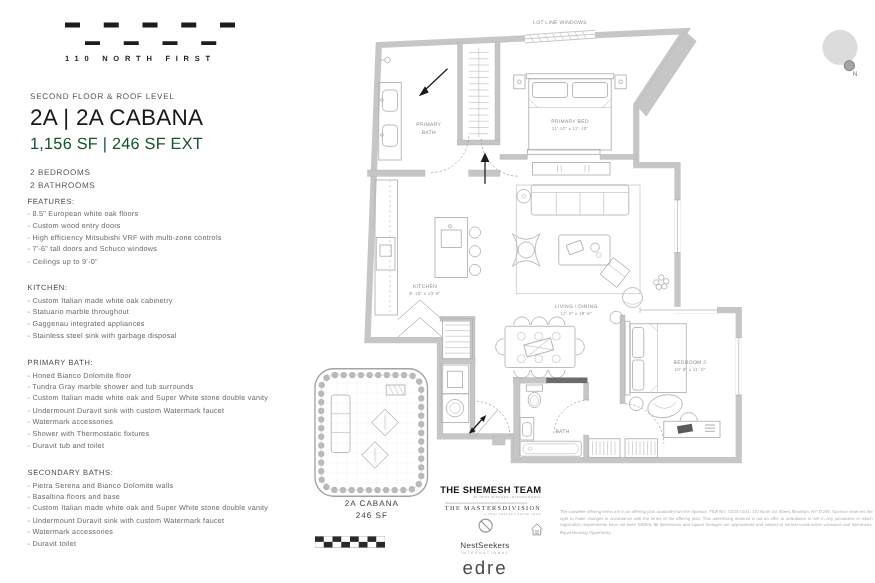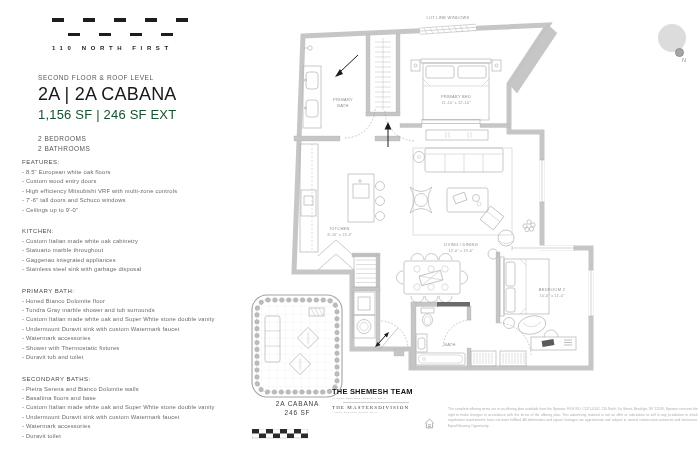--- a/index.html
+++ b/index.html
@@ -6,21 +6,21 @@
   #canvas{position:relative;width:700px;height:466px;background:#fff;overflow:hidden;
           font-family:"Liberation Sans","DejaVu Sans",sans-serif;color:#444;}
   .abs{position:absolute;}
   
   .logo{left:52px;top:18px;width:140px;}
   .dashrow{display:flex;gap:19px;}
   .dash{width:12px;height:3.5px;background:#1d1d1d;}
   .dashrow.r2{margin-top:11px;margin-left:16px;}
   .brandname{margin-top:9px;font-size:6px;font-weight:bold;letter-spacing:4.6px;color:#1d1d1d;white-space:nowrap;}
   
-  .unitinfo{left:38px;top:74px;width:245px;}
+  .unitinfo{left:24px;top:74px;width:245px;}
   .floorlabel{font-size:6.5px;letter-spacing:.6px;color:#555;}
   .unitname{font-size:18px;color:#191919;margin-top:3px;letter-spacing:.2px;}
   .unitarea{font-size:13px;color:#14532d;margin-top:2px;letter-spacing:.2px;}
   .bedbath{margin-top:12px;font-size:6.5px;letter-spacing:.5px;color:#555;line-height:10px;}
   
   .specs{left:22px;top:159px;width:245px;}
   .spec-section{margin-bottom:13px;}
   .spec-title{font-size:6px;letter-spacing:.5px;color:#4a4a4a;margin-bottom:3px;}
   .spec-item{font-size:5.8px;color:#6a6a6a;line-height:9.4px;letter-spacing:.2px;}
   
@@ -34,21 +34,21 @@
   .blkf{fill:#1c1c1c;stroke:none;}
   .win{fill:#fff;stroke:none;}
   .winl{fill:none;stroke:#a8a8a8;stroke-width:.5;}
   
   .comp-big{left:658px;top:24px;width:28px;height:28px;border-radius:50%;background:#dcdcdc;}
   .comp-sm{left:675px;top:48px;width:9px;height:9px;border-radius:50%;background:#a5a5a5;border:1px solid #8d8d8d;box-sizing:border-box;}
   .comp-n{left:682px;top:57px;font-size:5.5px;color:#8a8a8a;}
   
   .cabana-label{left:245px;top:399px;width:105px;text-align:center;font-size:6.5px;color:#3c3c3c;letter-spacing:.8px;line-height:9px;}
   
-  .shemesh{left:332px;top:387px;width:88px;text-align:left;}
+  .shemesh{left:345px;top:387px;width:88px;text-align:right;}
   .team-name{font-size:7.5px;font-weight:800;letter-spacing:.2px;color:#141414;white-space:nowrap;}
   .team-tag{font-size:2.3px;letter-spacing:.5px;color:#9a9a9a;margin-top:1px;}
   .team-div{height:1px;border-bottom:.5px solid #cfcfcf;width:66px;margin:2px auto;}
   .division-name{font-family:"Liberation Serif","DejaVu Serif",serif;font-size:5px;letter-spacing:1.1px;color:#3c3c3c;white-space:nowrap;}
   .division-tag{font-size:2px;letter-spacing:.6px;color:#a8a8a8;margin-top:1px;}
   .nsblock{left:356px;top:414px;width:64px;text-align:center;}
   .ns-name{font-size:6.5px;color:#3d3d3d;margin-top:1px;letter-spacing:.2px;}
   .ns-sub{font-size:2.6px;letter-spacing:1.4px;color:#9a9a9a;margin-top:.5px;}
   .edre{font-size:15px;color:#4a4a4a;letter-spacing:1.5px;margin-top:2px;}
   .eho{left:424px;top:418px;}
@@ -380,20 +380,29 @@
   </svg>
 
   <div class="abs shemesh">
     <div class="team-name">THE SHEMESH TEAM</div>
     <div class="team-tag">AT NEST SEEKERS INTERNATIONAL</div>
     <div class="team-div"></div>
     <div class="division-name">THE MASTERSDIVISION</div>
     <div class="division-tag">A NEST SEEKERS SUPER TEAM</div>
   </div>
 
+  <div class="abs nsblock">
+    <svg width="13" height="13" viewBox="0 0 14 14">
+      <circle cx="7" cy="7" r="5.6" fill="none" stroke="#9a9a9a" stroke-width="1"></circle>
+      <path d="M3.2,3.2 L10.8,10.8" stroke="#9a9a9a" stroke-width="1" fill="none"></path>
+    </svg>
+    <div class="ns-name">NestSeekers</div>
+    <div class="ns-sub">INTERNATIONAL</div>
+    <div class="edre">edre</div>
+  </div>
 
   <svg class="abs eho" width="11" height="11" viewBox="0 0 10 10">
     <path d="M1,4.8 L5,1 L9,4.8 M2.2,4.6 V9 H7.8 V4.6 M3.6,6.2 H6.4 M3.6,7.8 H6.4" fill="none" stroke="#999" stroke-width=".7"></path>
   </svg>
 
   <div class="abs disclaimer">The complete offering terms are in an offering plan available from the Sponsor. FILE NO. CD21-0141. 110 North 1st Street, Brooklyn, NY 11249. Sponsor reserves the right to make changes in accordance with the terms of the offering plan. This advertising material is not an offer or solicitation to sell in any jurisdiction in which registration requirements have not been fulfilled. All dimensions and square footages are approximate and subject to normal construction variances and tolerances. Equal Housing Opportunity.</div>
 
 </div>
 
 </body></html>

